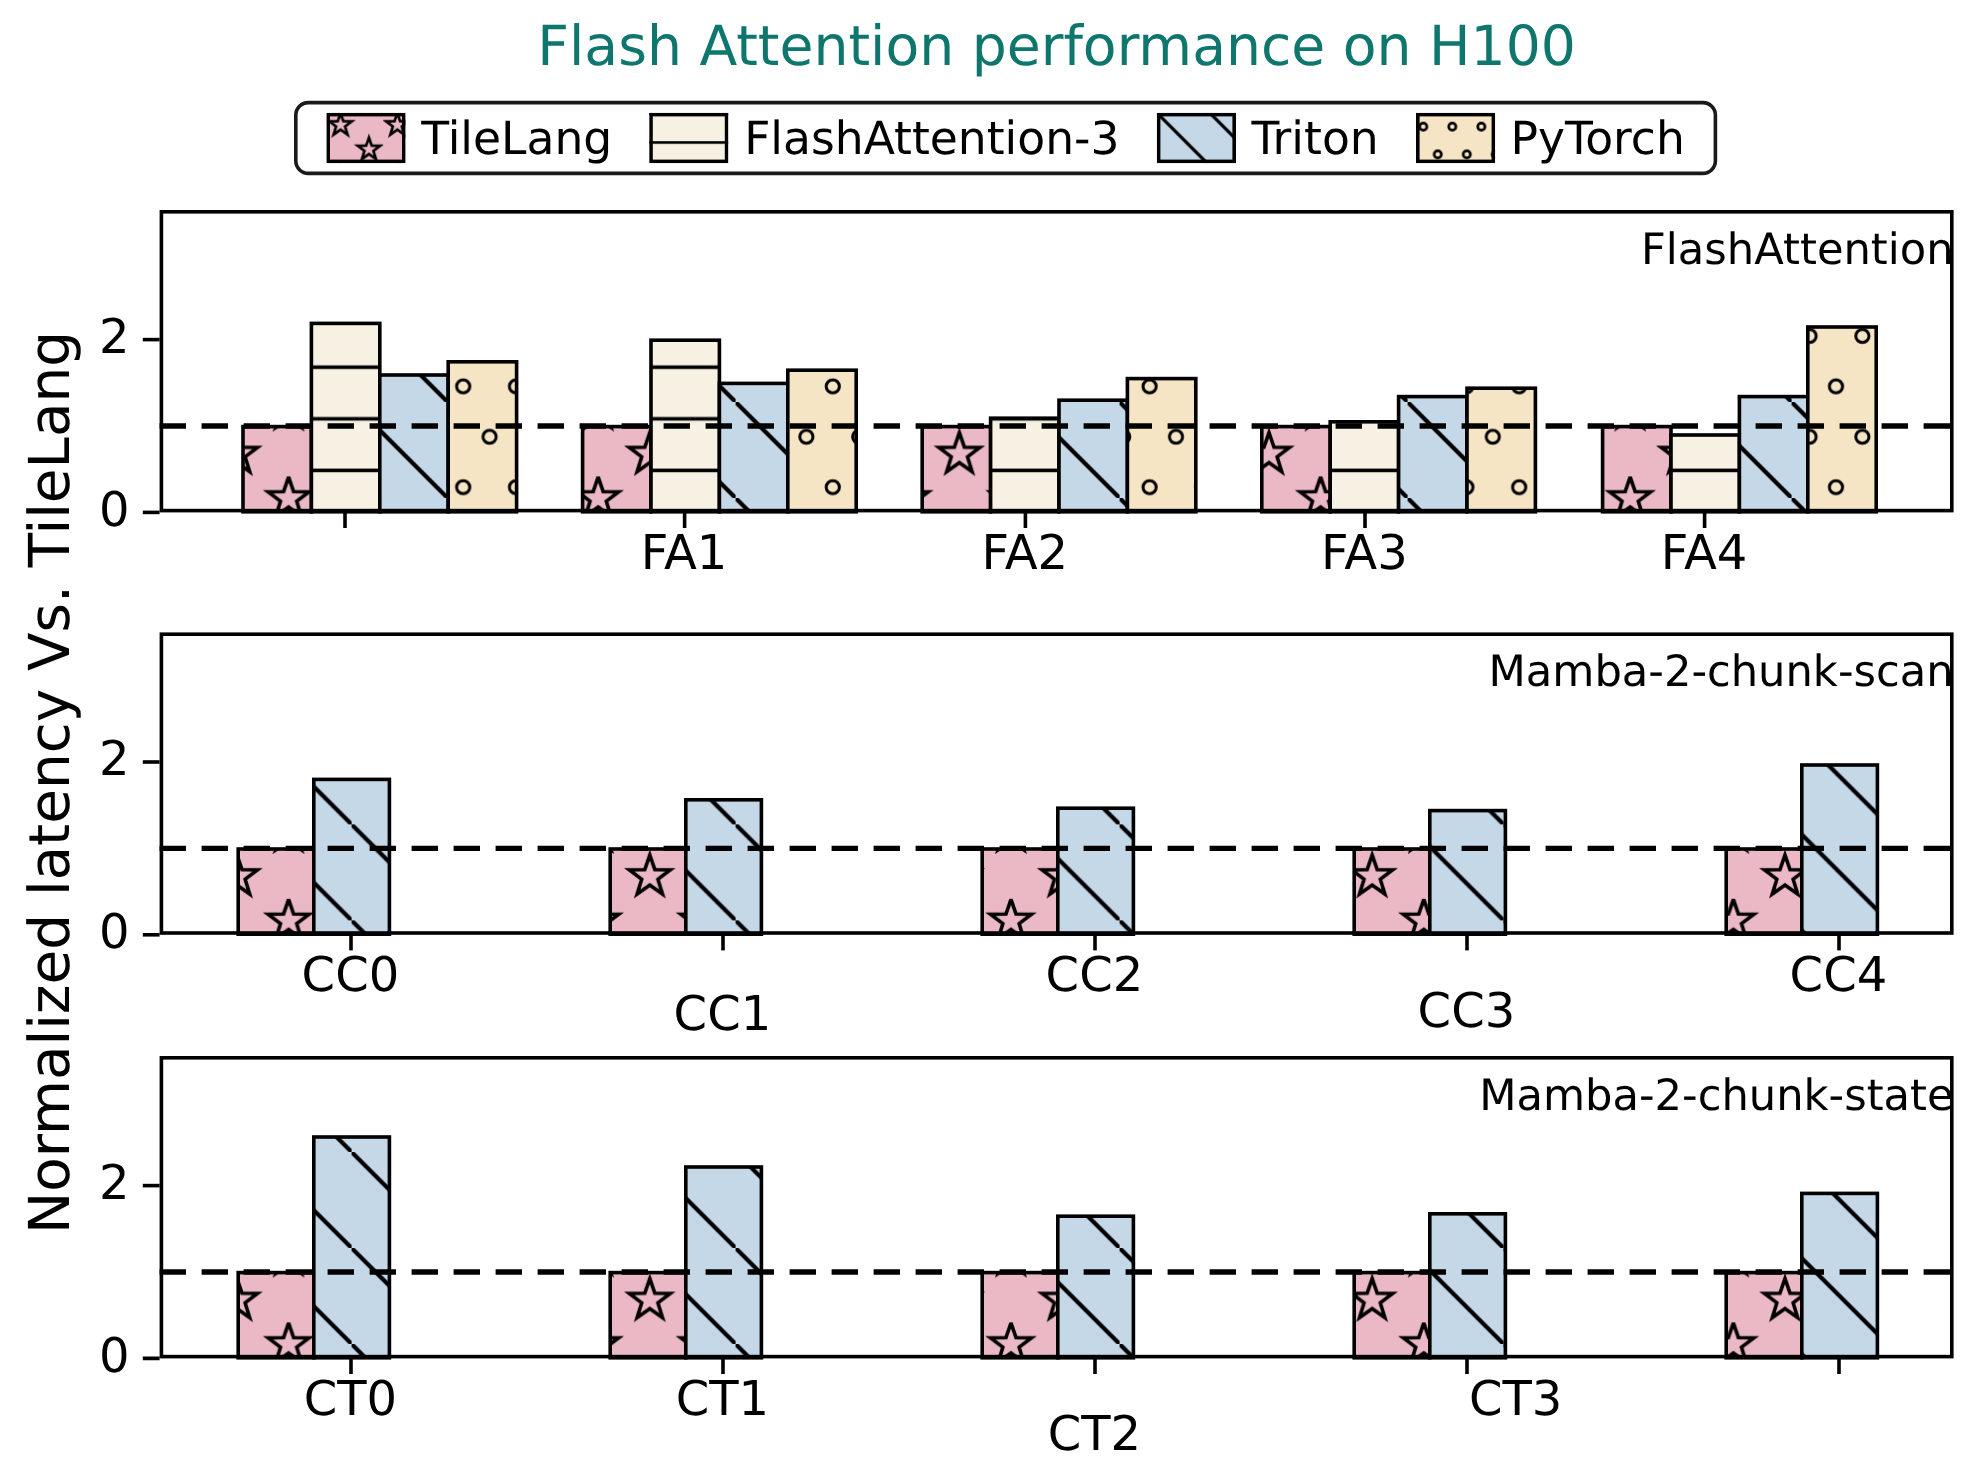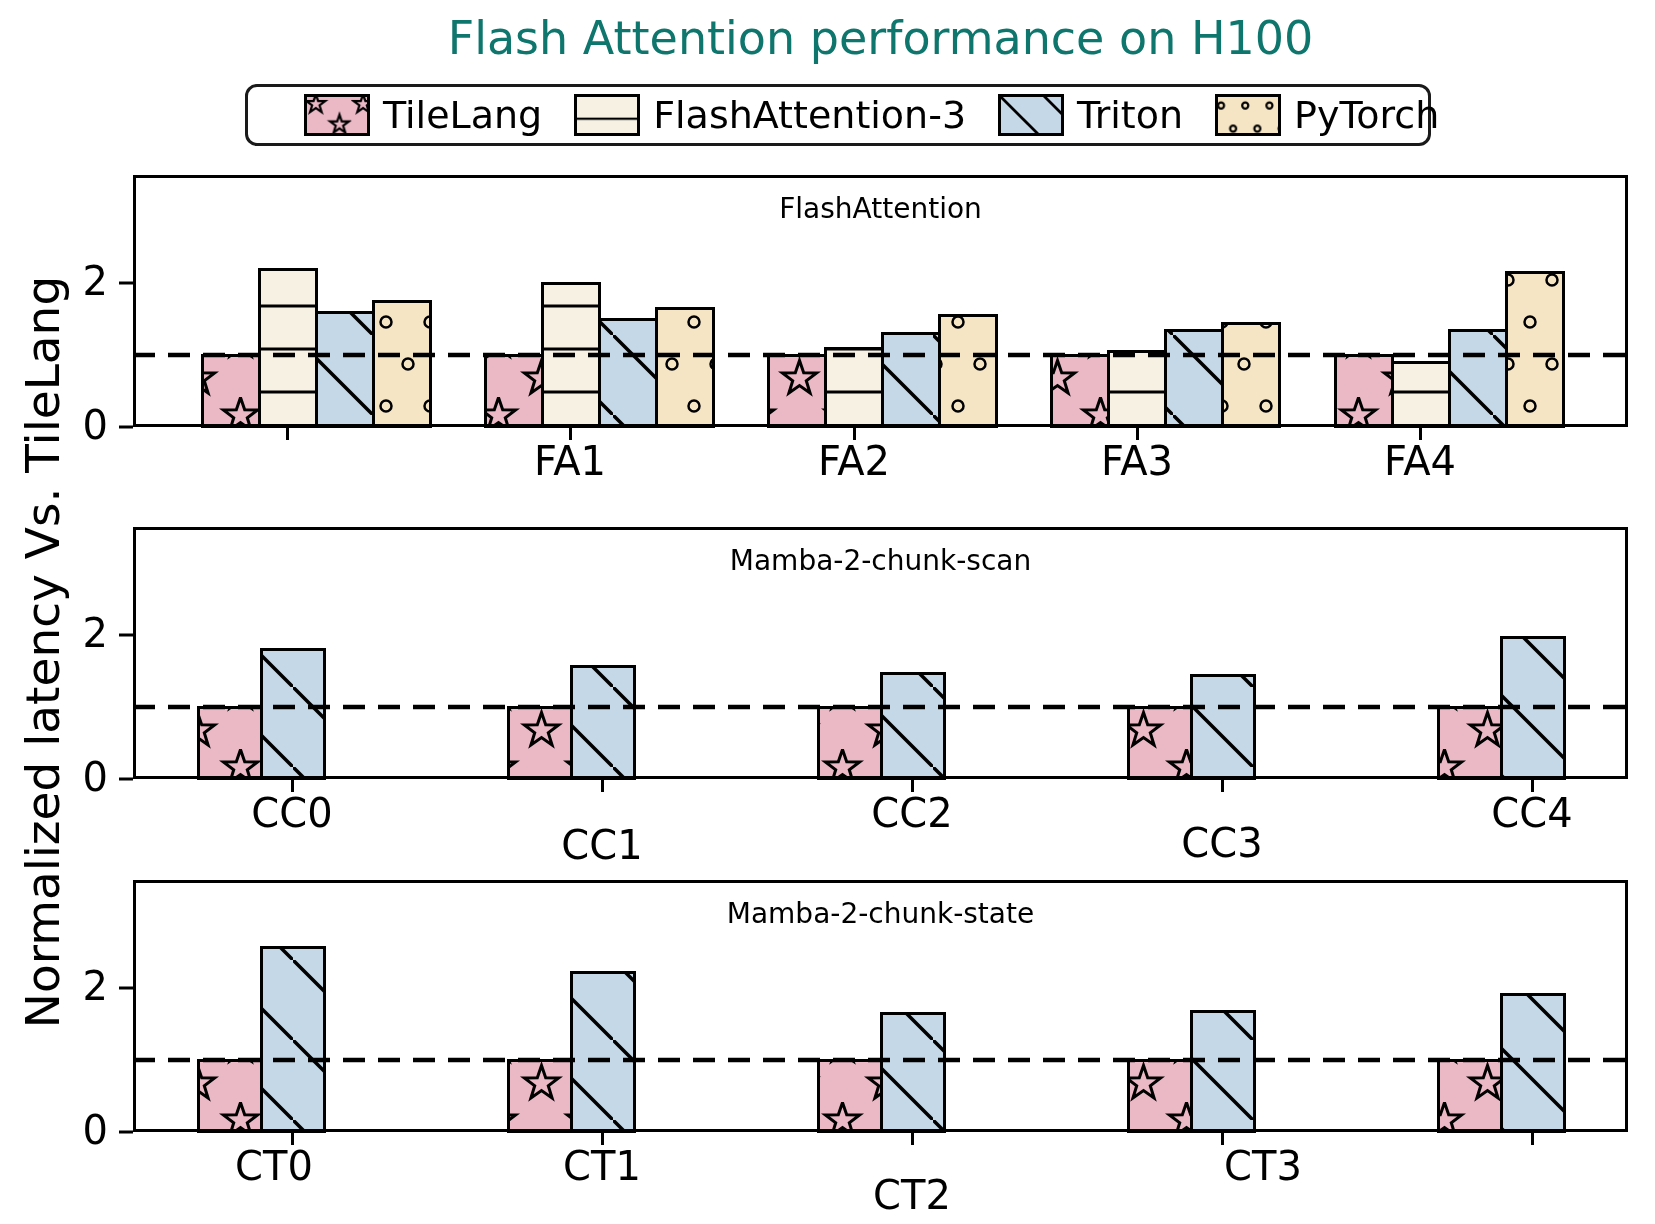--- a/index.html
+++ b/index.html
@@ -5,26 +5,26 @@
   html,body{margin:0;padding:0;background:#ffffff;}
   body{font-family:"DejaVu Sans","Liberation Sans",sans-serif;color:#000;}
   .figure{position:relative;width:1655px;height:1224px;background:#fff;overflow:hidden;}
   .fig-title{position:absolute;left:133px;top:12px;width:1495px;text-align:center;
     font-size:46px;line-height:52px;color:#0f766e;white-space:nowrap;}
   .ylabel{position:absolute;left:42px;top:652px;transform:translate(-50%,-50%) rotate(-90deg);
     transform-origin:center;font-size:47px;white-space:nowrap;color:#000;}
   .legend{position:absolute;left:245px;top:84px;width:1186px;height:62px;
     border:3px solid #1a1a1a;border-radius:12px;background:#fff;box-sizing:border-box;
     display:flex;align-items:center;justify-content:space-between;padding:0 24px;}
-  .legend-item{display:flex;align-items:center;gap:13px;margin-left:32px;}
+  .legend-item{display:flex;align-items:center;gap:13px;}
   .legend-label{font-size:38px;line-height:38px;white-space:nowrap;}
   .panel{position:absolute;width:1495px;height:252px;}
   .panel svg.plot{position:absolute;left:0;top:0;overflow:visible;}
-  .p-title{position:absolute;left:0;top:11px;width:100%;text-align:center;
-    font-size:28px;line-height:46px;white-space:nowrap;}
+  .p-title{position:absolute;left:0;top:11px;width:100%;text-align:right;
+    font-size:36px;line-height:46px;white-space:nowrap;}
   .tick-label{position:absolute;font-size:40px;line-height:48px;white-space:nowrap;}
   .x-label{text-align:center;}
   .y-label{text-align:right;}
   #hatch-defs{position:absolute;width:0;height:0;left:0;top:0;}
 </style>
 </head>
 <body>
 
 <div class="figure">
 
@@ -356,21 +356,21 @@
           <line x1="159.5" y1="252" x2="159.5" y2="265" stroke="#000" stroke-width="3"></line>
           <line x1="469.5" y1="252" x2="469.5" y2="265" stroke="#000" stroke-width="3"></line>
           <line x1="779.5" y1="252" x2="779.5" y2="265" stroke="#000" stroke-width="3"></line>
           <line x1="1089.5" y1="252" x2="1089.5" y2="265" stroke="#000" stroke-width="3"></line>
           <line x1="1399.5" y1="252" x2="1399.5" y2="265" stroke="#000" stroke-width="3"></line>
           <line x1="0" y1="252" x2="-14" y2="252" stroke="#000" stroke-width="3"></line>
           <line x1="0" y1="108" x2="-14" y2="108" stroke="#000" stroke-width="3"></line>
           <line x1="0" y1="180" x2="1495" y2="180" stroke="#000" stroke-width="4.5" stroke-dasharray="22 13"></line>
         </svg>
         <div class="p-title">Mamba-2-chunk-state</div>
-        <div class="tick-label x-label" style="left: 51px; top: 262px; width: 180px;">CT0</div>
+        <div class="tick-label x-label" style="left: 69px; top: 262px; width: 180px;">CT0</div>
         <div class="tick-label x-label" style="left: 379px; top: 262px; width: 180px;">CT1</div>
         <div class="tick-label x-label" style="left: 689px; top: 262px; width: 180px; margin-top: 29px;">CT2</div>
         <div class="tick-label x-label" style="left: 1040px; top: 262px; width: 180px;">CT3</div>
         <div class="tick-label y-label" style="left: -105px; width: 80px; top: 226px;">0</div>
         <div class="tick-label y-label" style="left: -105px; width: 80px; top: 82px;">2</div>
       </div>
     </div>
 
 </div>
 

